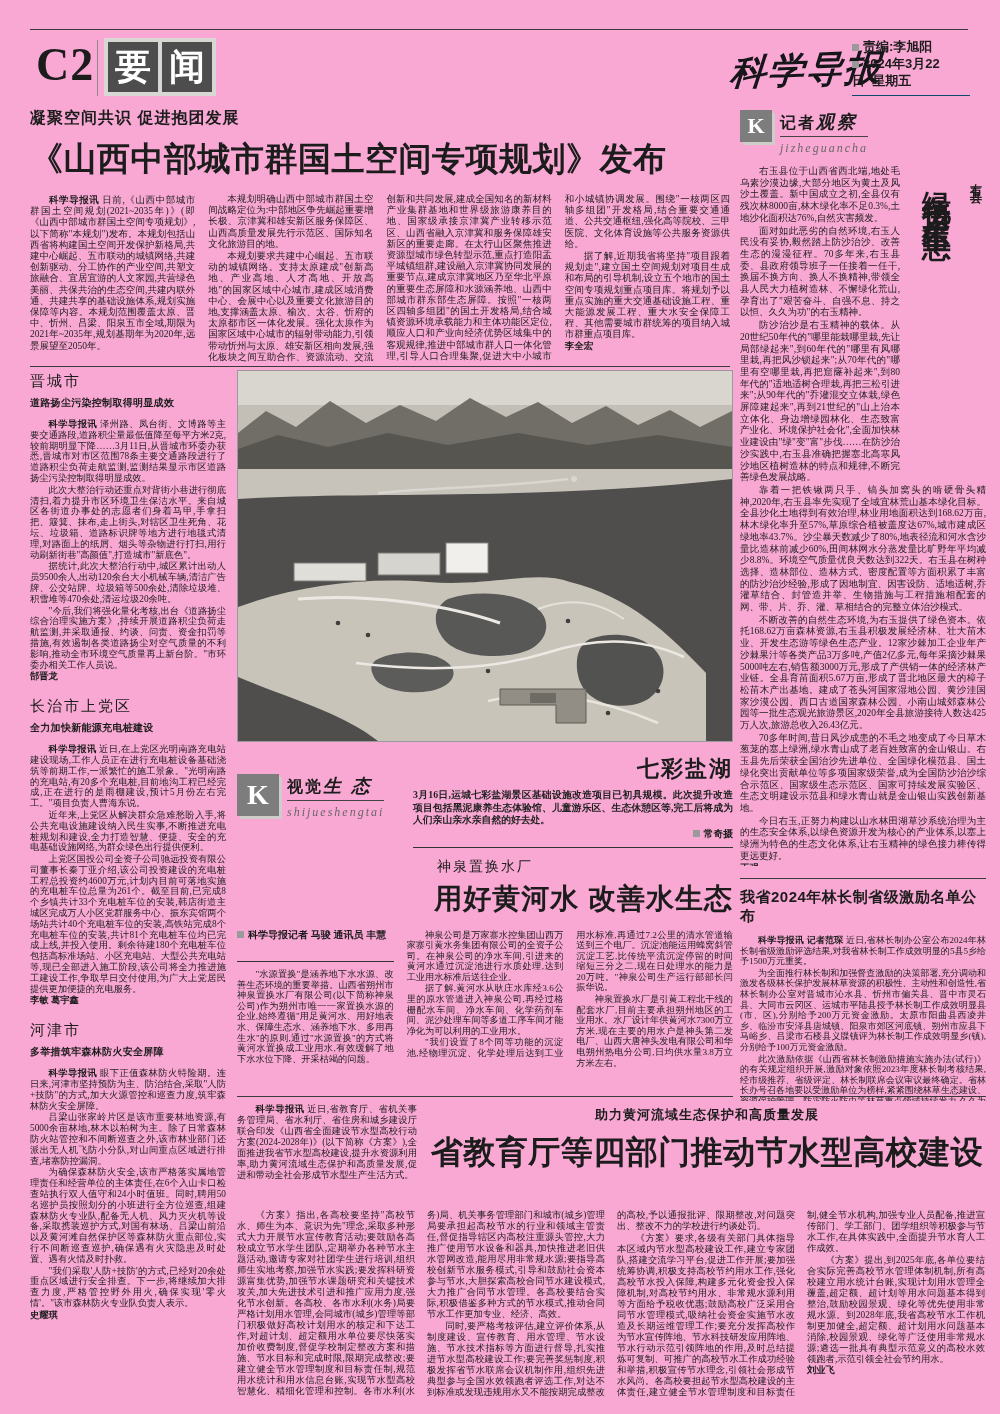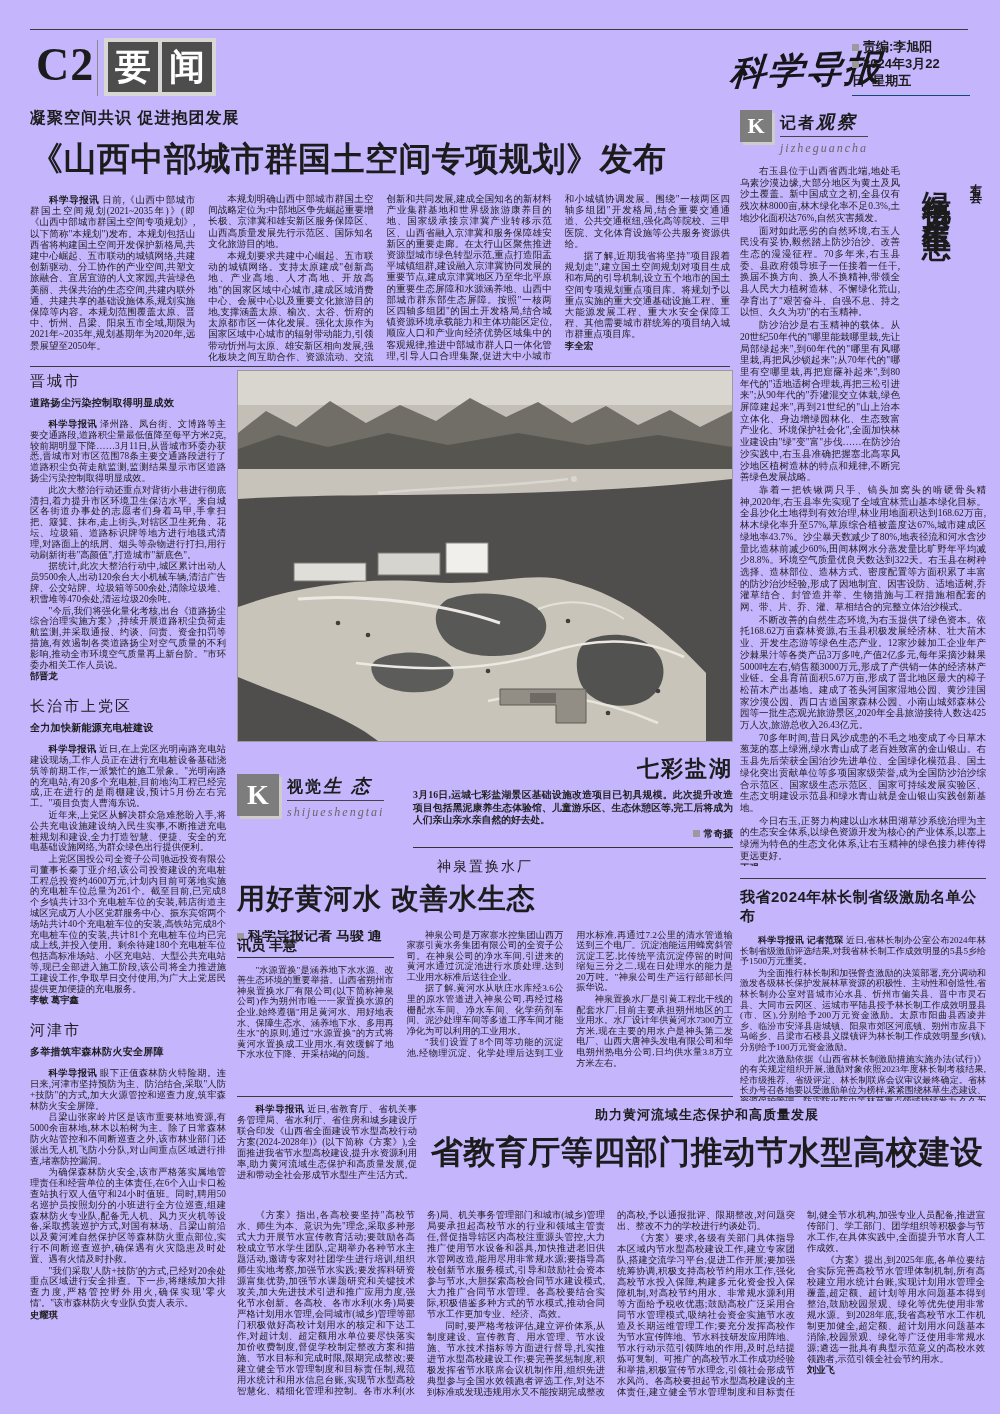--- a/index.html
+++ b/index.html
@@ -1,16 +1,16 @@
 <!DOCTYPE html>
 <html><head>
 <meta charset="utf-8">
 <style>
   html,body{margin:0;padding:0;background:#e8e8e6;}
-  #page{position:relative;width:1000px;height:1414px;margin:0 auto;background:#c4b5fd;
+  #page{position:relative;width:1000px;height:1414px;margin:0 auto;background:#f9a8d4;
         font-family:"Liberation Serif","DejaVu Serif",serif;color:#1c1c1c;overflow:hidden;}
   .abs{position:absolute;}
   .hline{position:absolute;background:#3a3a3a;height:1px;}
   p{margin:0 0 1px 0;text-indent:2em;}
   .justify p{text-align:justify;}
   .byline{text-indent:0;text-align:right;font-weight:bold;padding-right:6px;}
   b{font-family:"Liberation Sans","DejaVu Sans",sans-serif;}
 
   
   .c2{font-size:46px;font-weight:bold;font-family:"Liberation Serif",serif;letter-spacing:1px;}
@@ -55,23 +55,23 @@
   .photo-frame{border:1px solid #9a9a9a;}
   .caprow{display:flex;gap:14px;margin-top:8px;}
   .vlogo{width:162px;display:flex;gap:8px;align-items:flex-start;padding-top:20px;}
   .capblock{flex:1;border-bottom:1px solid #333;padding-bottom:6px;}
   .photo-title{font-family:"Liberation Sans","DejaVu Sans",sans-serif;font-weight:bold;font-size:22px;text-align:right;letter-spacing:2px;}
   .caption{font-size:9.8px;line-height:12.5px;text-align:justify;margin-top:5px;font-weight:bold;color:#222;}
   .credit{text-align:right;font-size:9.8px;font-weight:bold;margin-top:1px;}
 
   
   .sq-kick{text-align:center;font-size:14px;letter-spacing:2px;margin-top:10px;}
-  .sq-hl{text-align:left;font-family:"Liberation Sans","DejaVu Sans",sans-serif;font-weight:bold;font-size:28px;
+  .sq-hl{text-align:right;font-family:"Liberation Sans","DejaVu Sans",sans-serif;font-weight:bold;font-size:28px;
          letter-spacing:1px;margin:4px 0 12px 0;}
-  .srcline{font-size:14px;font-weight:bold;border-bottom:1px solid #333;padding-bottom:6px;margin-bottom:7px;
+  .srcline{font-size:10px;font-weight:bold;border-bottom:1px solid #333;padding-bottom:21px;margin-bottom:7px;
            text-indent:0;font-family:"Liberation Sans","DejaVu Sans",sans-serif;}
   .sqbody{font-size:9.2px;line-height:10.6px;}
 
   
   .lz-hl{font-family:"Liberation Sans","DejaVu Sans",sans-serif;font-weight:bold;font-size:15px;letter-spacing:0.5px;}
   .lzbody{font-size:9px;line-height:10.6px;height:166px;overflow:hidden;margin-top:9px;}
 
   
   .edu-intro{font-size:9.3px;line-height:11px;height:104px;overflow:hidden;}
   .edu-kick{text-align:center;font-family:"Liberation Sans","DejaVu Sans",sans-serif;font-weight:bold;font-size:13px;letter-spacing:1px;}

